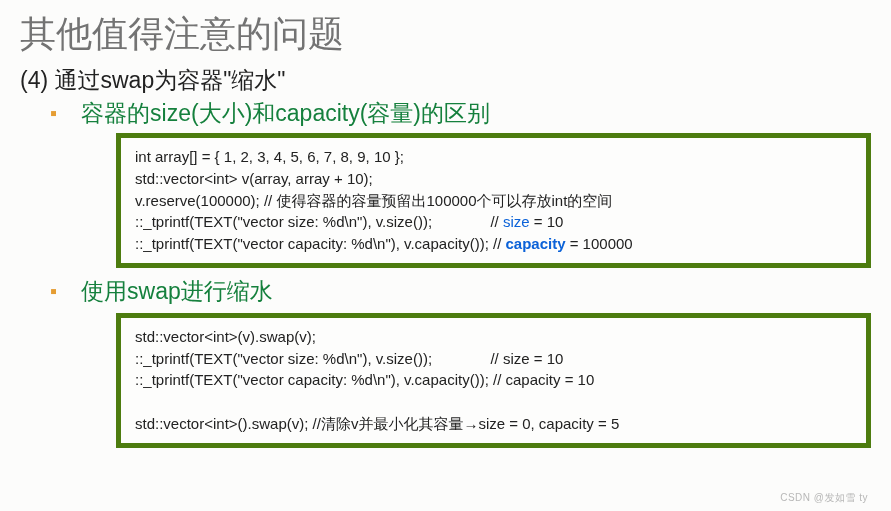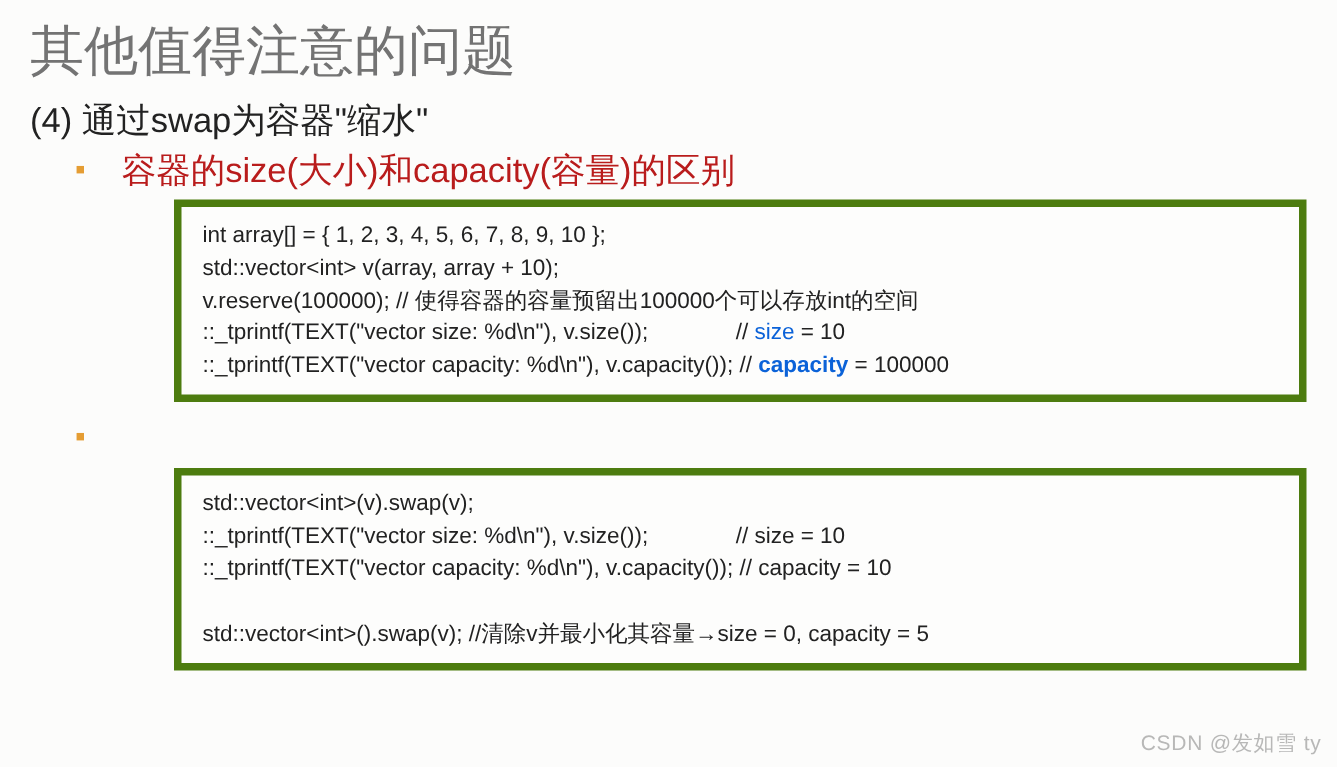--- a/index.html
+++ b/index.html
@@ -32,21 +32,21 @@
       margin: 2px 0 4px 30px;
     }
     .bullet {
       color: #e59d33;
       font-size: 20px;
       margin-right: 24px;
       line-height: 30px;
     }
     .bullet-text {
       font-size: 23px;
-      color: #b91c1c;
+      color: #15803d;
       font-family: "Microsoft YaHei", "Segoe UI", sans-serif;
     }
     .code-block {
       margin: 4px 0 8px 96px;
       padding: 8px 10px 8px 14px;
       border: 5px solid #4d7c0f;
       background: #fdfdfc;
       font-family: "Segoe UI", Consolas, sans-serif;
       font-size: 15px;
       line-height: 1.45;
@@ -54,23 +54,23 @@
       white-space: pre;
     }
     .code-block-2 {
       margin-top: 6px;
     }
     .blue { color: #0b62d8; }
     .blue-b { color: #0b62d8; font-weight: 700; }
     .arrow { font-family: "Segoe UI Symbol", sans-serif; }
     .watermark {
       position: absolute;
-      right: 10px;
+      right: 23px;
       bottom: 6px;
-      font-size: 14px;
+      font-size: 10px;
       color: rgba(128,128,128,0.55);
       font-family: "Segoe UI", sans-serif;
       letter-spacing: 0.5px;
     }
   </style>
 </head>
 <body>
 
 <div class="title">其他值得注意的问题</div>
 
@@ -82,20 +82,21 @@
 </div>
 
 <div class="code-block"><span>int array[] = { 1, 2, 3, 4, 5, 6, 7, 8, 9, 10 };</span>
 <span>std::vector&lt;int&gt; v(array, array + 10);</span>
 <span>v.reserve(100000); // 使得容器的容量预留出100000个可以存放int的空间</span>
 <span>::_tprintf(TEXT("vector size: %d\n"), v.size());              // </span><span class="blue">size</span><span> = 10</span>
 <span>::_tprintf(TEXT("vector capacity: %d\n"), v.capacity()); // </span><span class="blue-b">capacity</span><span> = 100000</span></div>
 
 <div class="bullet-row">
   <span class="bullet">▪</span>
+  <span class="bullet-text">使用swap进行缩水</span>
 </div>
 
 <div class="code-block code-block-2"><span>std::vector&lt;int&gt;(v).swap(v);</span>
 <span>::_tprintf(TEXT("vector size: %d\n"), v.size());              // size = 10</span>
 <span>::_tprintf(TEXT("vector capacity: %d\n"), v.capacity()); // capacity = 10</span>
 <span></span>
 <span>std::vector&lt;int&gt;().swap(v); //清除v并最小化其容量</span><span class="arrow">→</span><span>size = 0, capacity = 5</span></div>
 
 <div class="watermark">CSDN @发如雪 ty</div>
 

